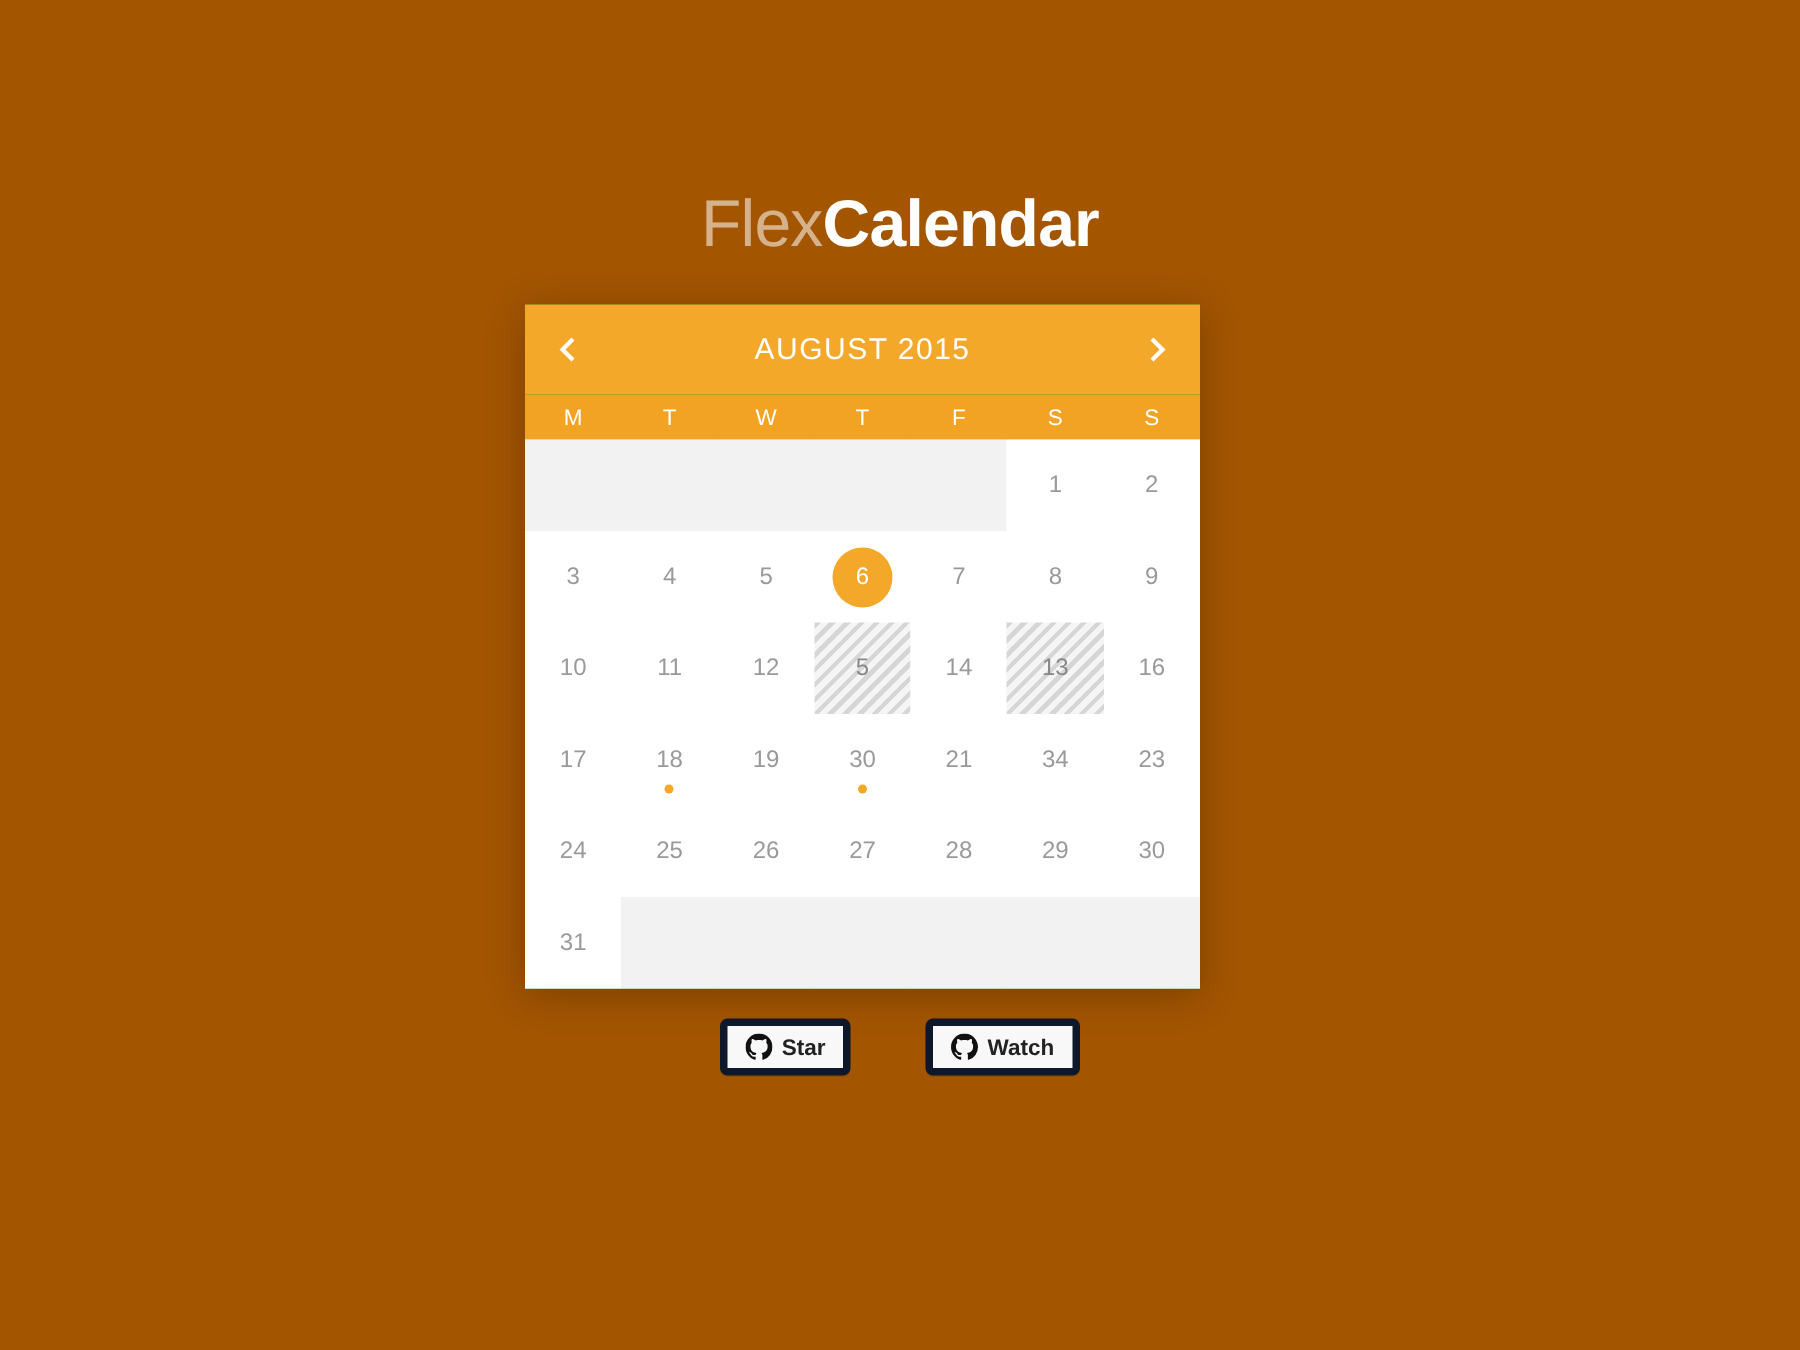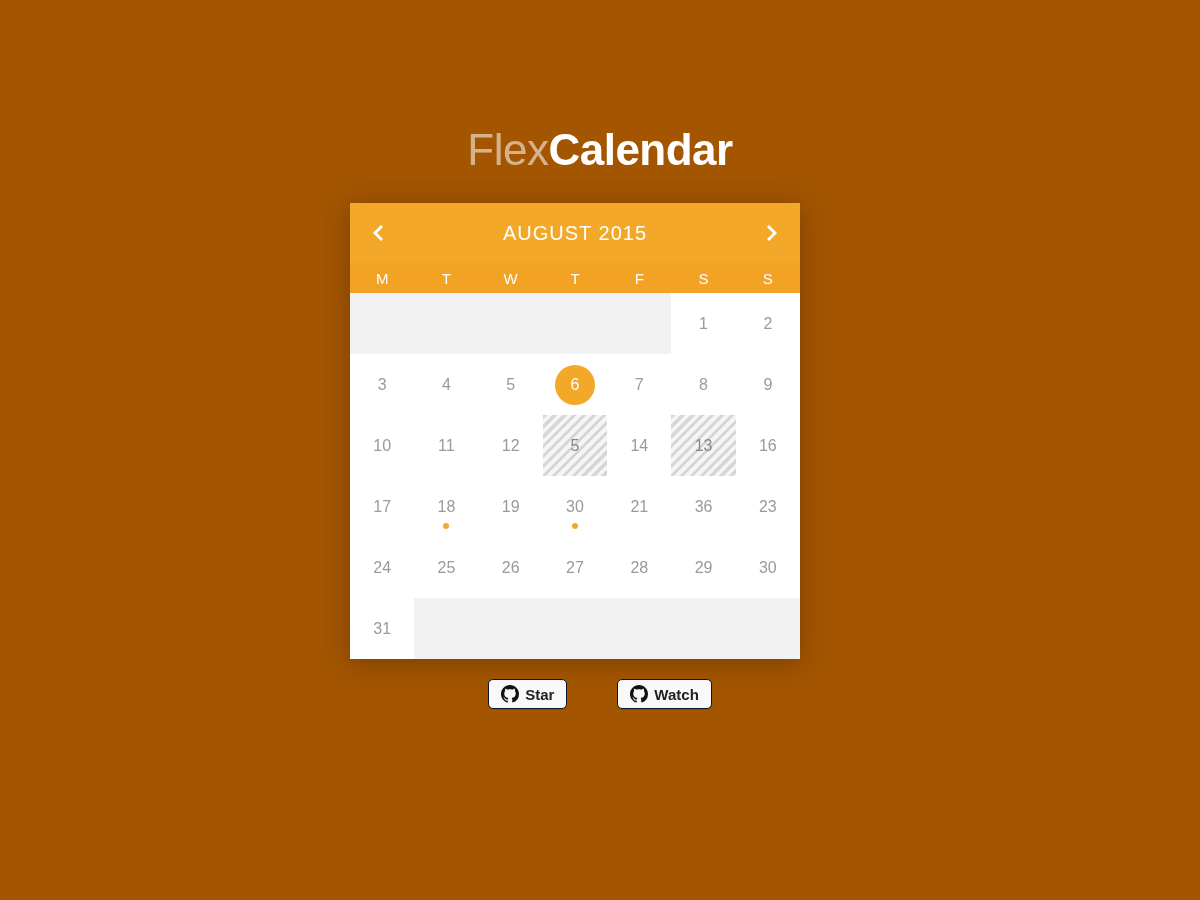--- a/index.html
+++ b/index.html
@@ -104,21 +104,21 @@
     margin-top:20px;
     display:flex;
     justify-content:center;
     gap:50px;
   }
   .gh-btn {
     display:inline-flex;
     align-items:center;
     gap:6px;
     background:#f8f8f8;
-    border:1px solid #0f172a;
+    border:5px solid #0f172a;
     border-radius:5px;
     padding:5px 12px;
     font-size:15px;
     font-weight:700;
     color:#222;
     cursor:pointer;
     box-shadow:0 1px 0 rgba(0,0,0,0.1);
   }
   .gh-btn svg { width:18px;height:18px;fill:#111; }
 </style>
@@ -219,21 +219,21 @@
           <span class="num">19</span>
         </div>
         <div class="cell">
           <span class="num">30</span>
           <span class="dot"></span>
         </div>
         <div class="cell">
           <span class="num">21</span>
         </div>
         <div class="cell">
-          <span class="num">36</span>
+          <span class="num">34</span>
         </div>
         <div class="cell">
           <span class="num">23</span>
         </div>
         <div class="cell">
           <span class="num">24</span>
         </div>
         <div class="cell">
           <span class="num">25</span>
         </div>

